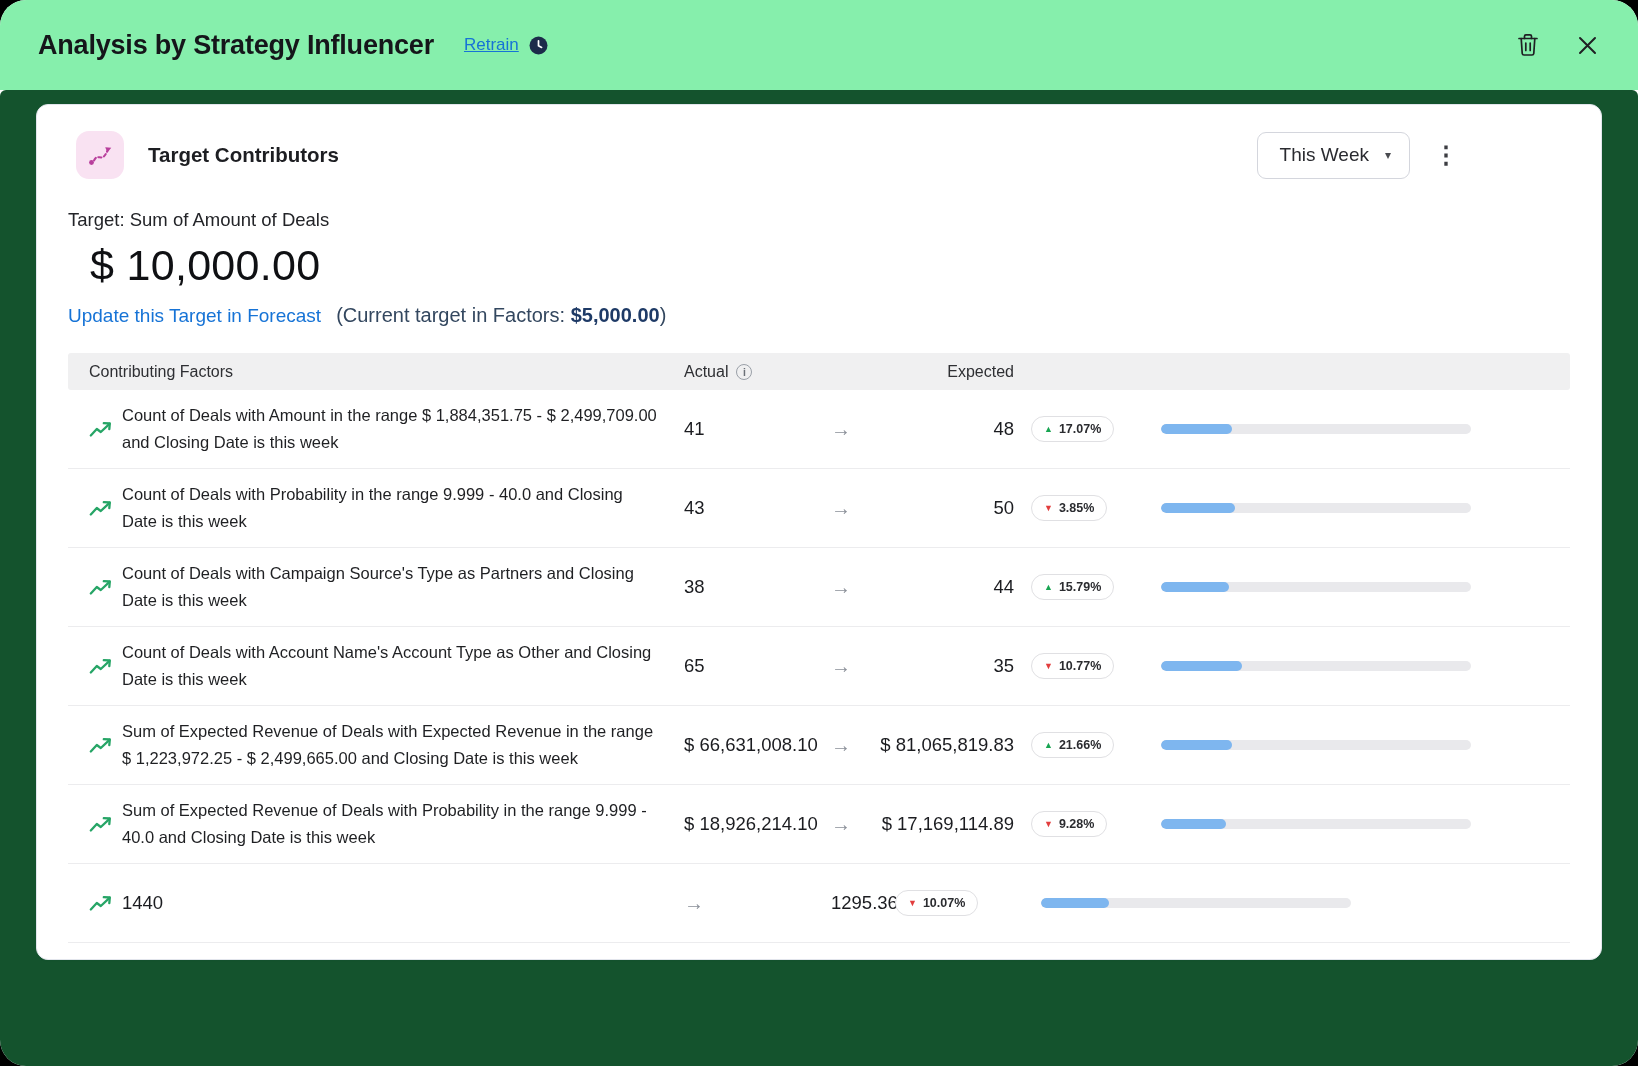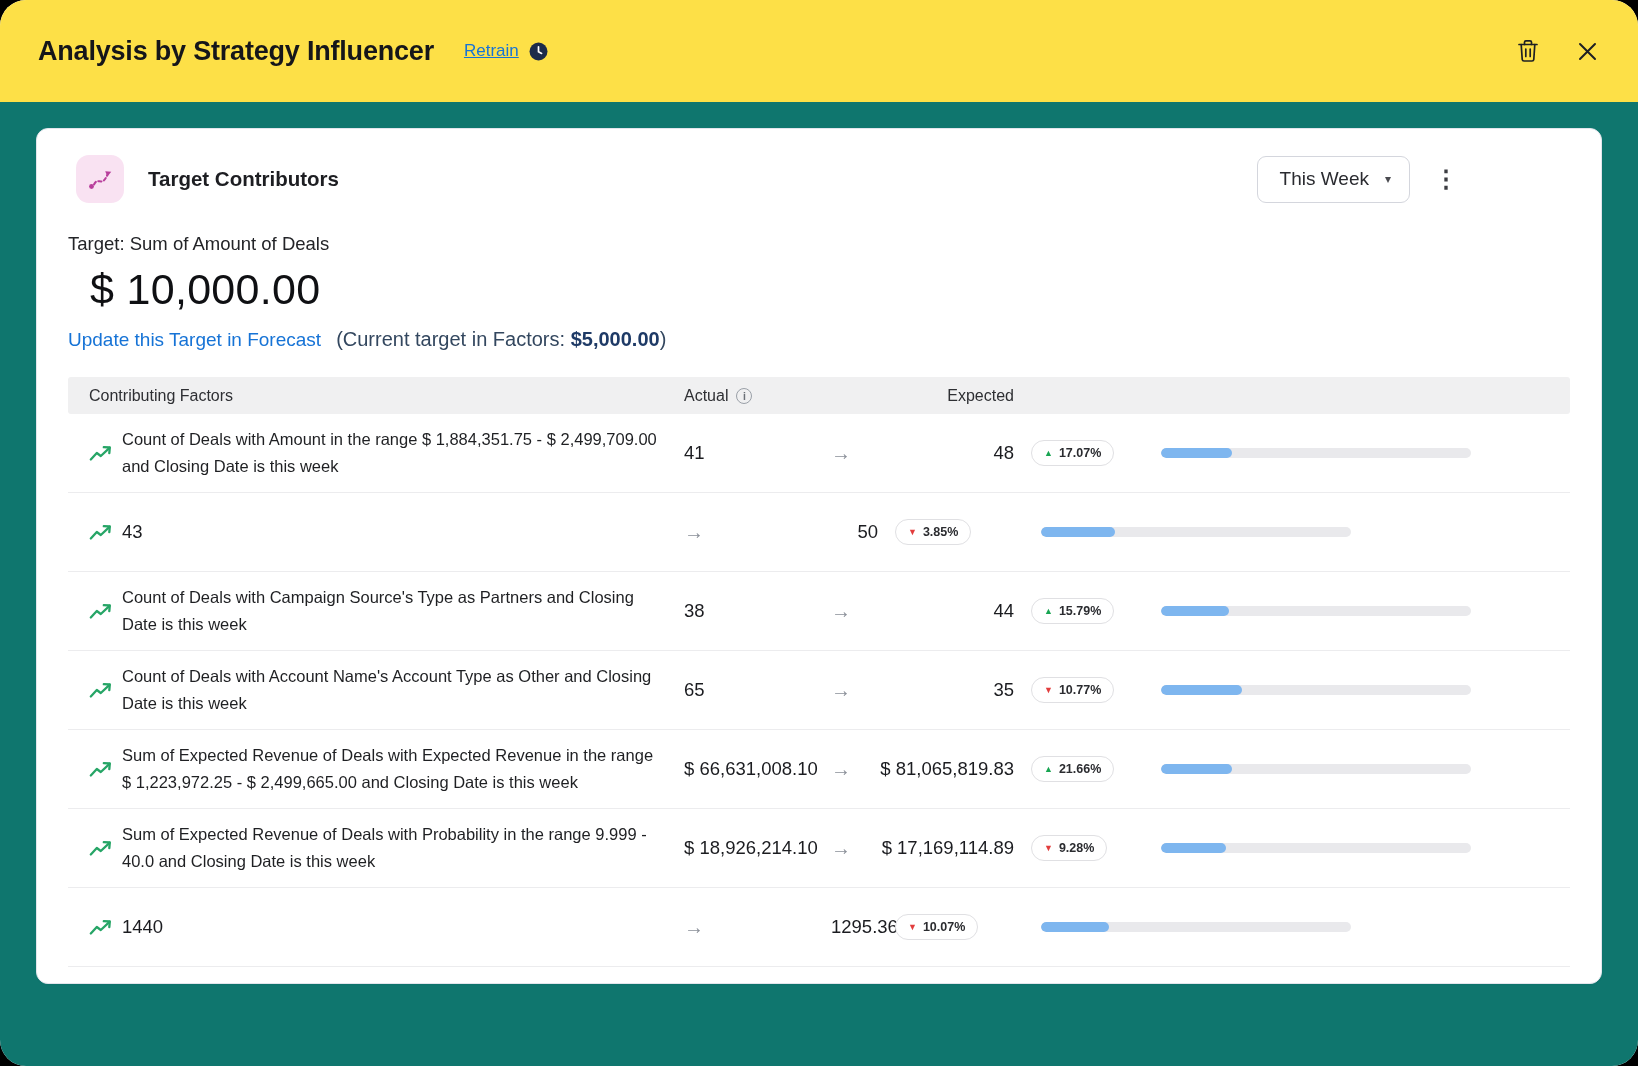--- a/index.html
+++ b/index.html
@@ -1,29 +1,29 @@
 <!DOCTYPE html>
 <html><head>
 <meta charset="utf-8">
 <style>
   * { margin:0; padding:0; box-sizing:border-box; }
   html,body { width:1638px; height:1066px; background:#000; font-family:"Liberation Sans", sans-serif; }
   .window { width:1638px; height:1066px; border-radius:26px; overflow:hidden; background:#fff; display:flex; flex-direction:column; }
 
   
-  .topbar { height:102px; flex-shrink:0; display:flex; align-items:center; padding:0 40px 0 38px; background:#fde047; }
+  .topbar { height:90px; flex-shrink:0; display:flex; align-items:center; padding:0 40px 0 38px; background:#86efac; }
   .page-title { font-size:27px; font-weight:700; color:#15161a; letter-spacing:-0.2px; }
   .retrain { margin-left:30px; font-size:17px; color:#1673d6; text-decoration:underline; cursor:pointer; }
   .clock-wrap { margin-left:10px; display:flex; align-items:center; cursor:pointer; }
   .topbar-spacer { flex:1; }
   .topbar-actions { display:flex; align-items:center; gap:38px; }
   .icon-btn { cursor:pointer; display:flex; align-items:center; }
 
   
-  .body-area { flex:1; background:#0f766e; padding:26px 36px 0; }
+  .body-area { flex:1; background:#14532d; padding:14px 36px 0;border-radius:6px; }
   .card { background:#fff; border:1px solid #e2e5ec; border-radius:12px; padding:26px 31px 16px; box-shadow:0 1px 2px rgba(30,40,70,0.04); }
 
   .card-head { display:flex; align-items:center; padding-right:112px; }
   .strategy-icon { width:48px; height:48px; border-radius:13px; background:#f9e2f2; display:flex; align-items:center; justify-content:center; margin-left:8px; flex-shrink:0; }
   .card-title { margin-left:24px; font-size:20.5px; font-weight:700; color:#1d1e22; }
   .head-right { margin-left:auto; display:flex; align-items:center; gap:24px; }
   .period-btn { height:47px; padding:0 18px 0 22px; border:1px solid #d4d6dd; border-radius:9px; background:#fff; font-size:19px; color:#2a2b30; display:flex; align-items:center; gap:16px; cursor:pointer; font-family:inherit; }
   .chev { font-size:12px; color:#4a4b50; }
   .kebab { font-size:24px; color:#3c3d42; font-weight:700; line-height:1; cursor:pointer; }
 
@@ -156,20 +156,21 @@
     </div>
   </div>
 
   <div class="trow row-grid">
     <span class="trend">
       <svg width="23" height="17" viewBox="0 0 23 17" fill="none" stroke="#26a566" stroke-width="2.3" stroke-linecap="round" stroke-linejoin="round">
         <path d="M1.8 14.5 L7.8 8 L11.8 11 L20.5 2.8"></path>
         <path d="M14.8 2.2 L20.8 2.5 L20.3 8.2"></path>
       </svg>
     </span>
+    <div class="factor">Count of Deals with Probability in the range 9.999 - 40.0 and Closing Date is this week</div>
     <div class="actual">43</div>
     <div class="arrow">→</div>
     <div class="expected">50</div>
     <div class="badgecell">
       <span class="badge">
         <span class="tri down">▼</span>
         <span>3.85%</span>
       </span>
     </div>
     <div class="barcell">

